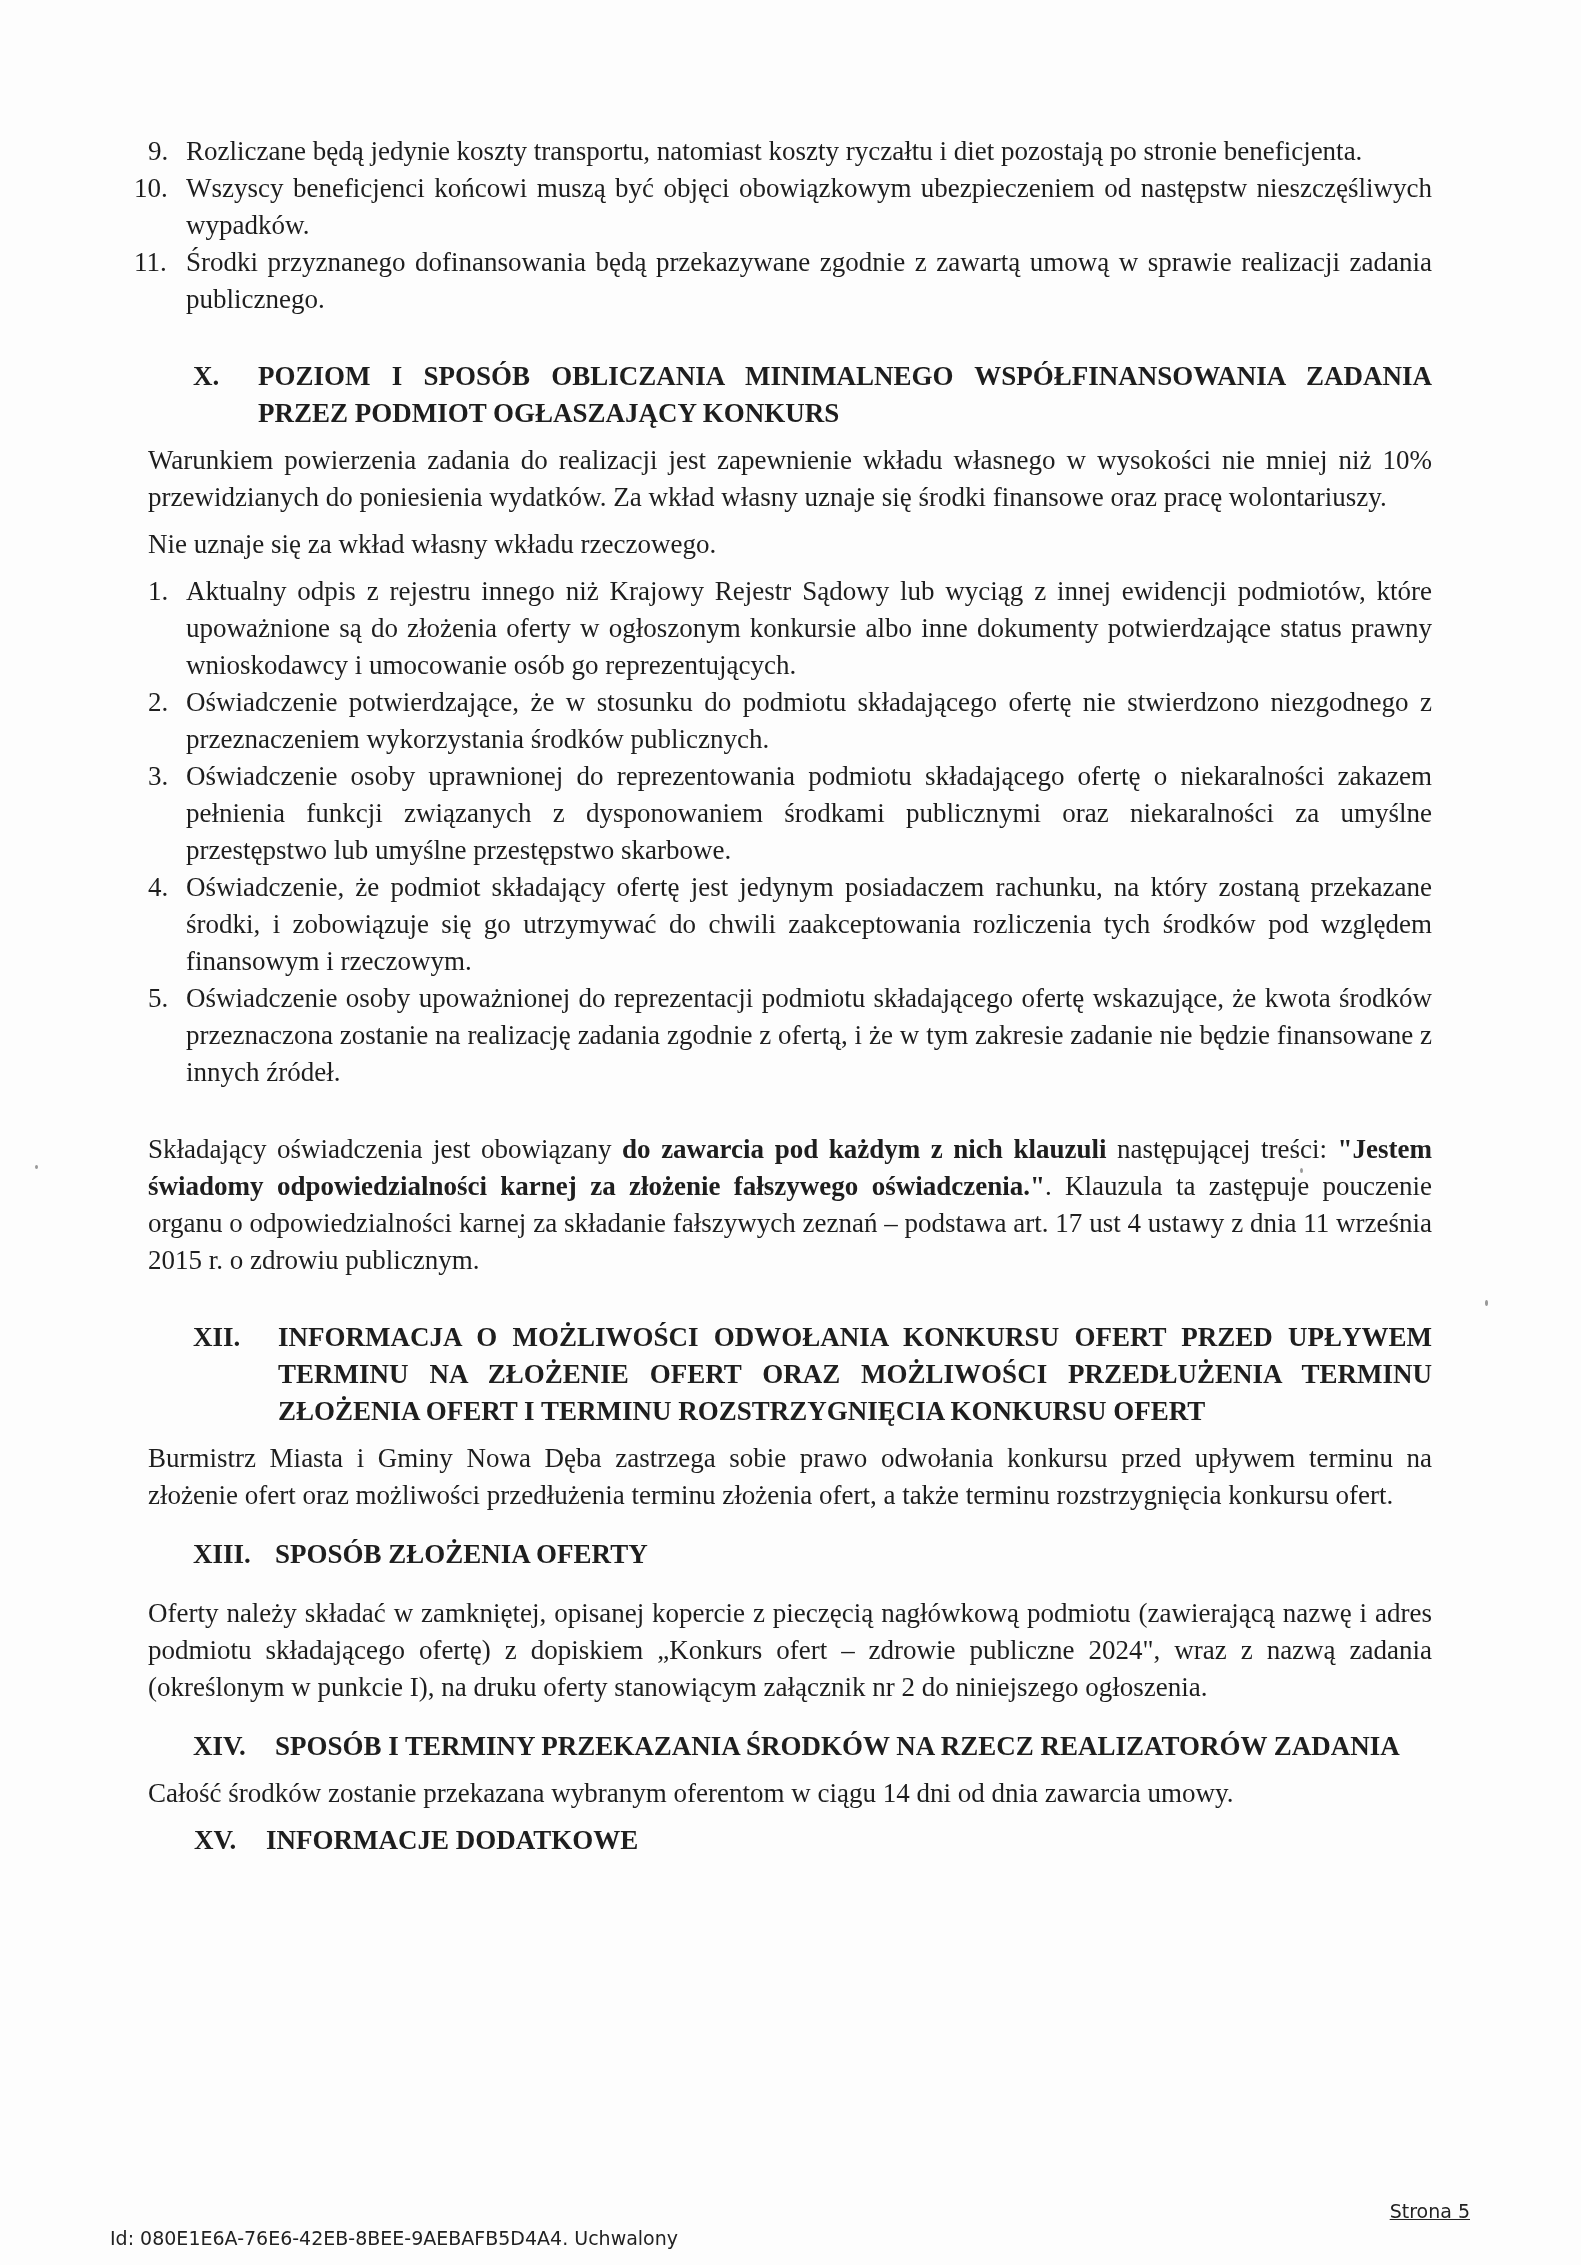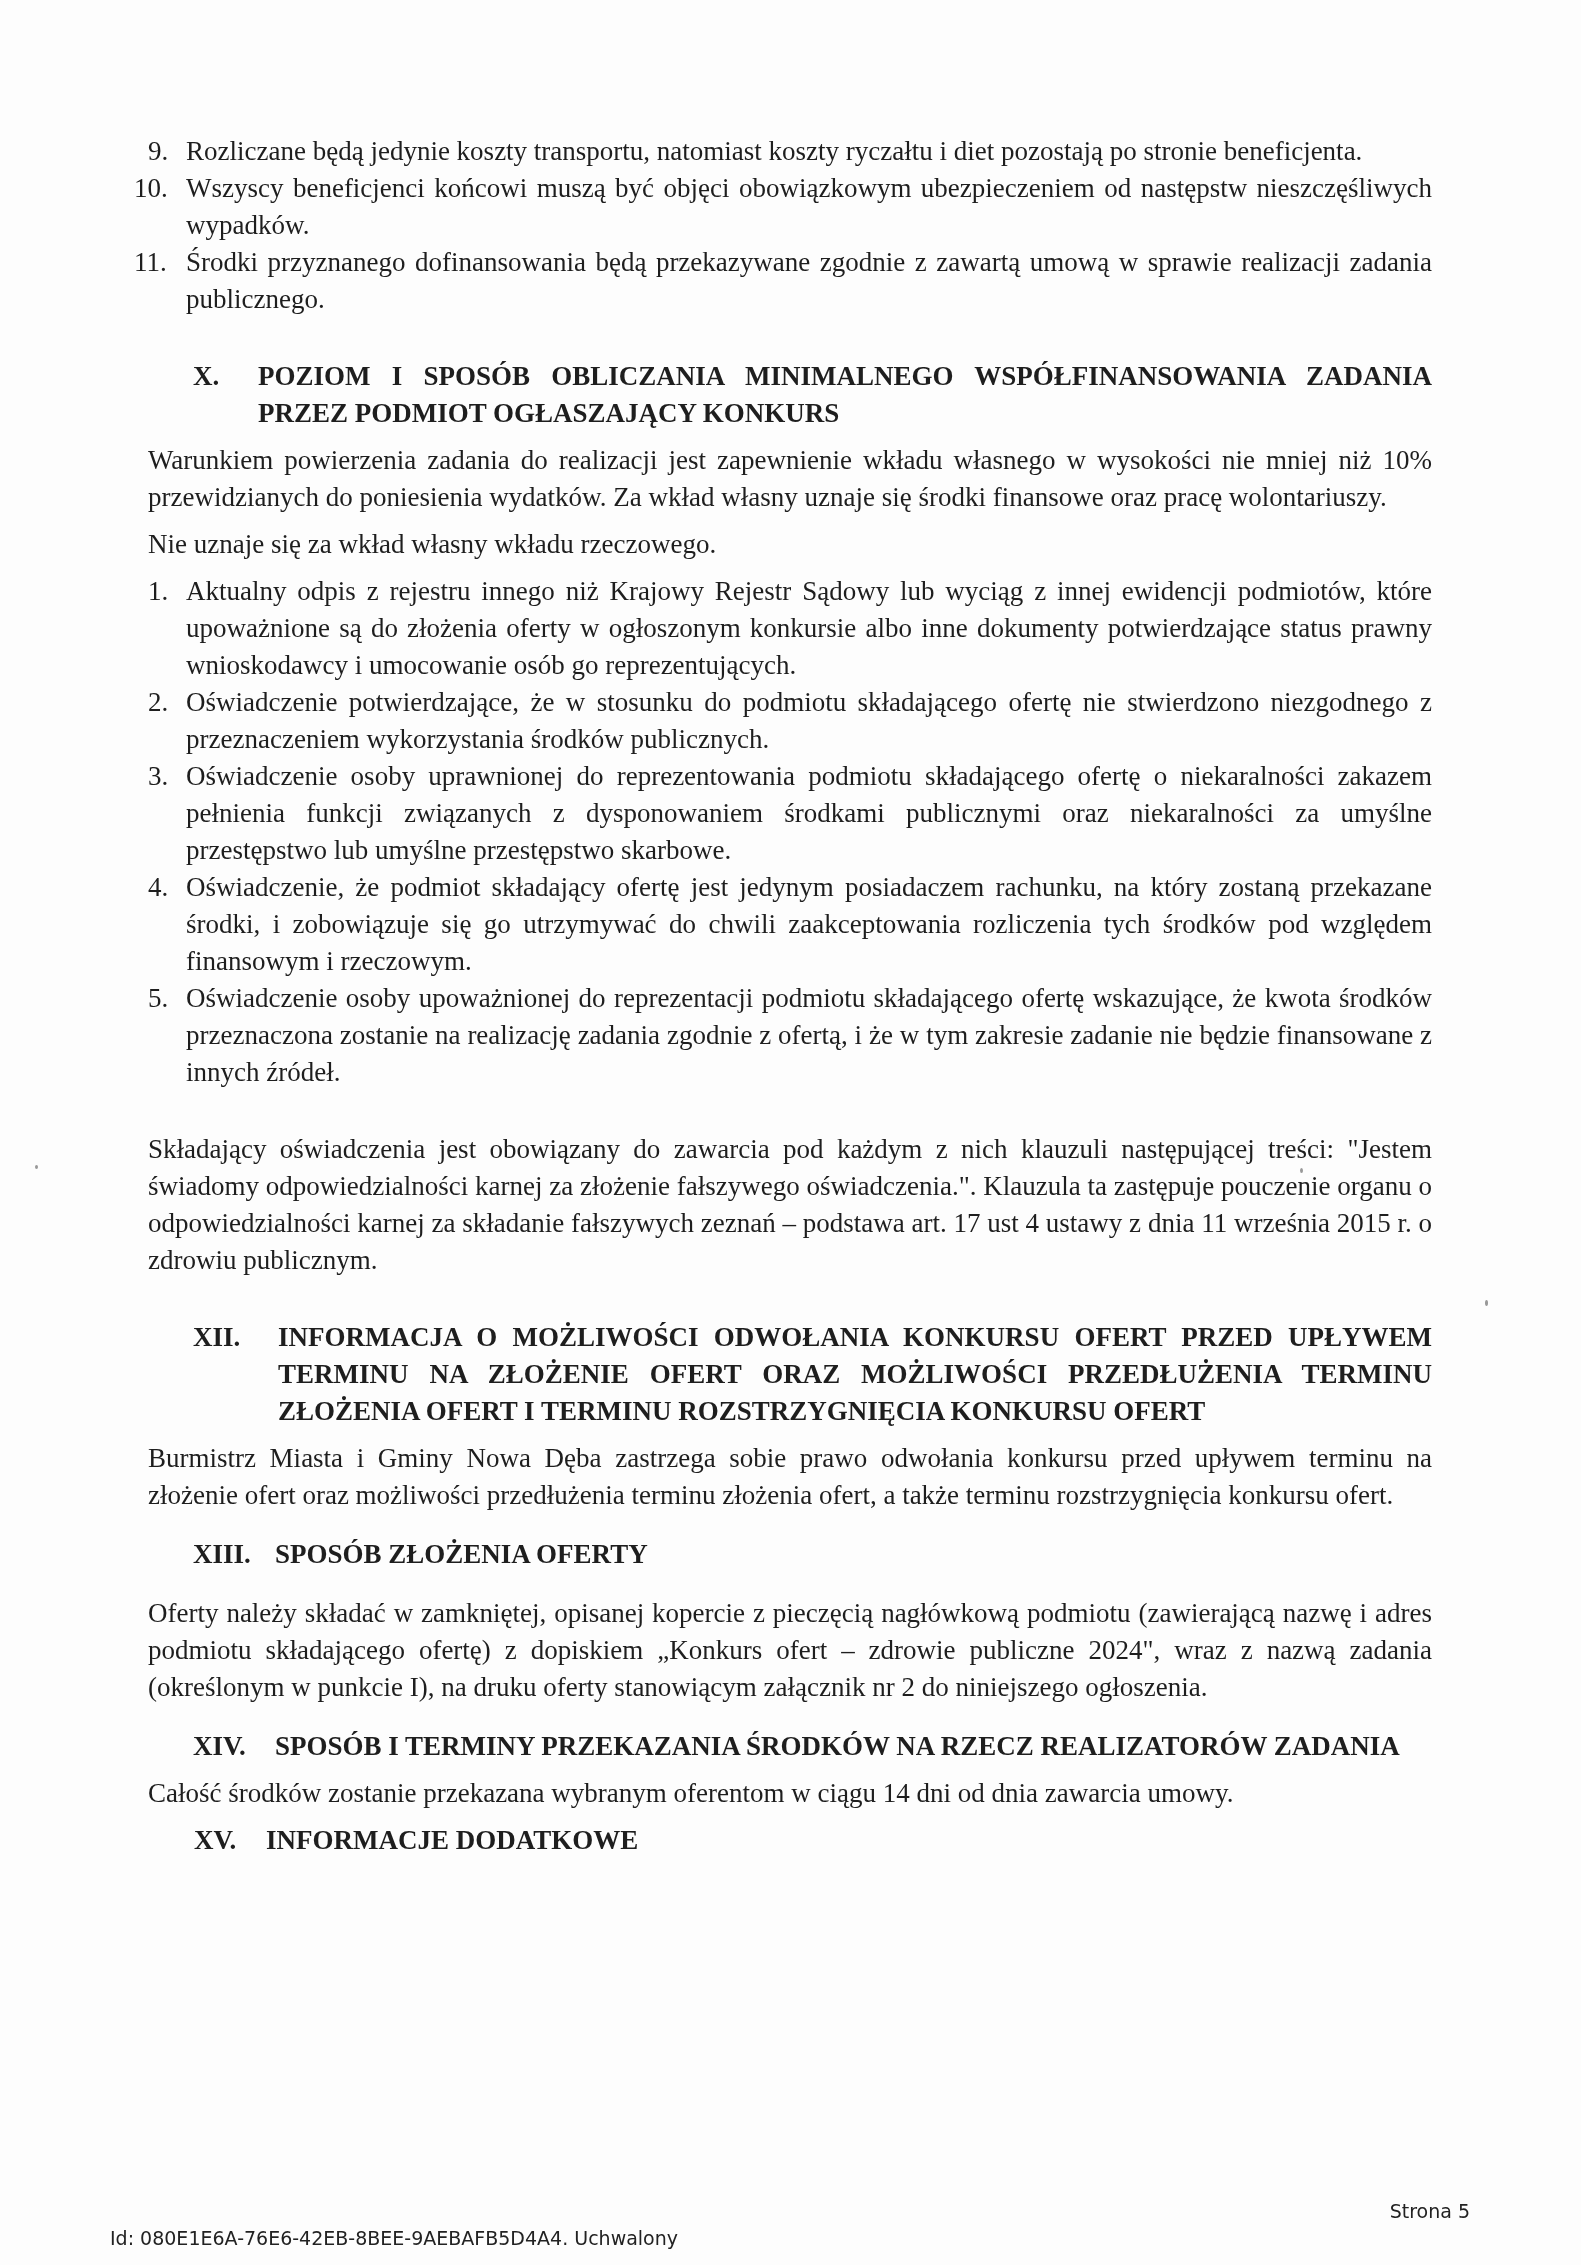--- a/index.html
+++ b/index.html
@@ -8,27 +8,27 @@
   .page { position: absolute; left: 0; top: 0; width: 1581px; height: 2265px; background: #fdfdfd; }
   .content { position: absolute; left: 148px; top: 133px; width: 1284px; font-size: 27px; line-height: 37px; }
   .item { position: relative; padding-left: 58px; text-align: justify; }
   .item .num { position: absolute; left: 0; top: 0; }
   .item.pl { padding-left: 38px; }
   .item.pl .num { left: 0; }
   .heading { position: relative; font-weight: bold; padding-left: 105px; margin-left: 48px; text-align: justify; text-align-last: left; }
   .heading .hnum { position: absolute; left: 0; top: 0; }
   .para { text-align: justify; }
   .justify-last { text-align-last: justify; }
-  .b { font-weight: normal; }
+  .b { font-weight: bold; }
   .mt-s { margin-top: 10px; }
   .mt-m { margin-top: 22px; }
   .mt-l { margin-top: 40px; }
   .footer { position: absolute; top: 2200px; left: 110px; width: 1360px; font-family: "DejaVu Sans", sans-serif; font-size: 19px; color: #222; }
   .footer .left { position: absolute; left: 0; top: 0; margin-top: 27px; }
-  .footer .right { position: absolute; right: 0; top: 0; }
+  .footer .right { position: absolute; right: 0; top: 0; text-decoration: underline; }
   .speck { position: absolute; background: #999; border-radius: 50%; }
 </style>
 </head>
 <body>
 
 <div class="page">
 
   <div class="content">
 
     <div class="item pl">

